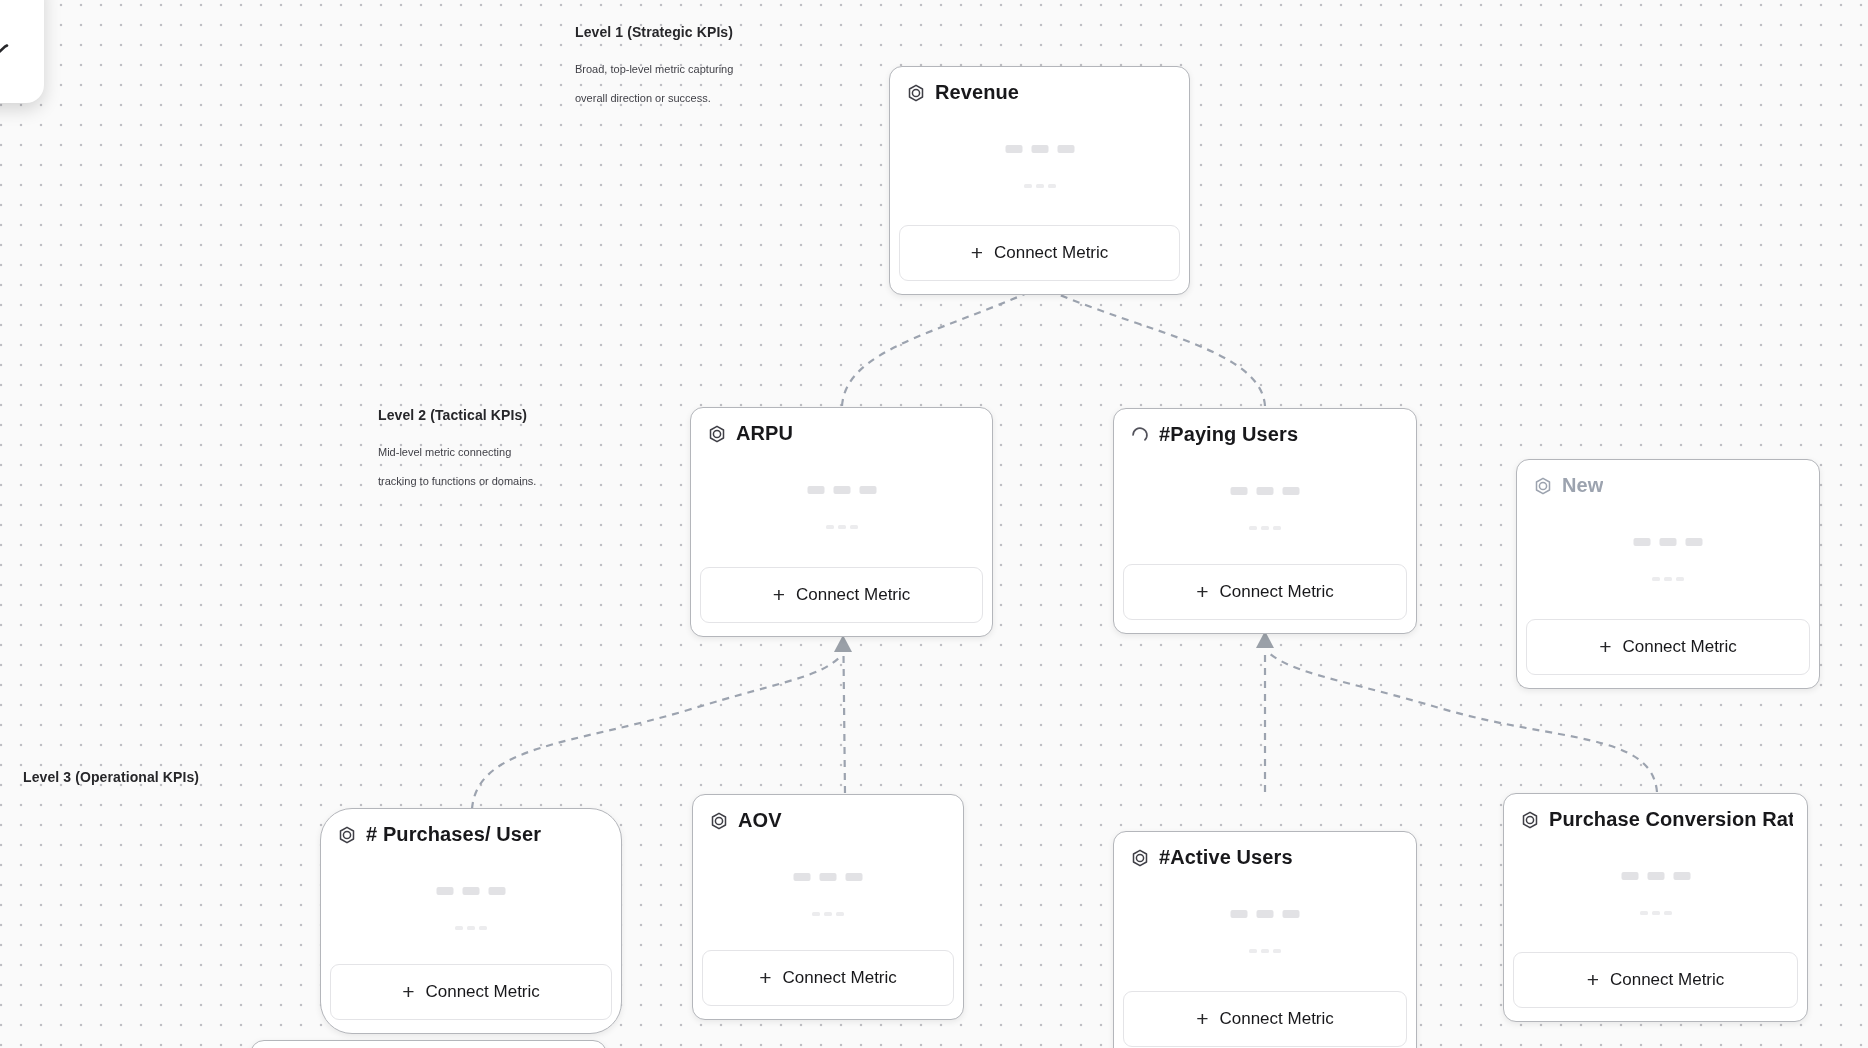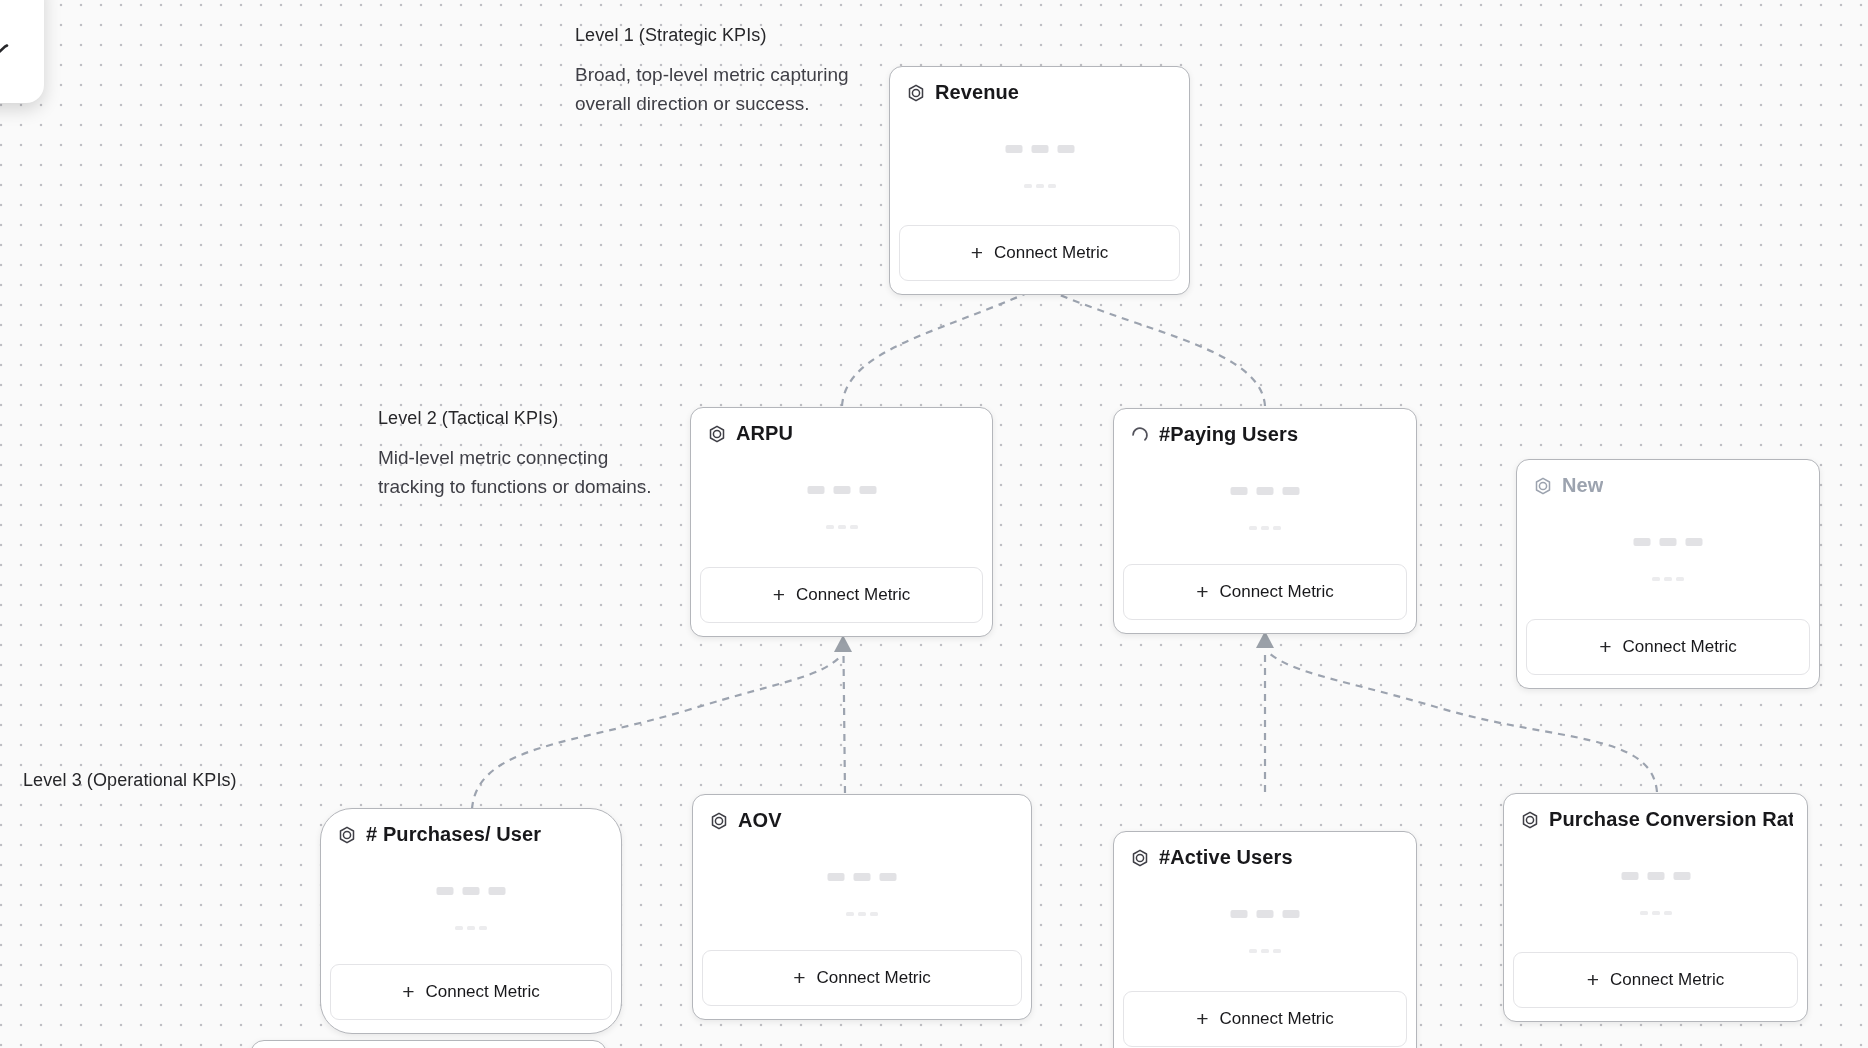--- a/index.html
+++ b/index.html
@@ -11,24 +11,24 @@
   #canvas{
     position:relative;width:1868px;height:1048px;overflow:hidden;
     background-color:#fafafa;
     background-image:radial-gradient(circle,#bfbfc4 1.4px,transparent 1.6px);
     background-size:20px 20px;
     background-position:11px 15px;
   }
   
   .lvl-header{position:absolute;}
   .lvl-title{
-    font-size:18px;font-weight:400;color:#27272a;
+    font-size:14px;font-weight:700;color:#27272a;
     letter-spacing:.1px;margin:0 0 13px 0;line-height:1.25;
   }
-  .lvl-desc{font-size:19px;color:#3f3f46;line-height:29px;}
+  .lvl-desc{font-size:11px;color:#3f3f46;line-height:29px;}
   .lvl-desc span{display:block;}
   
   .card{
     position:absolute;background:#ffffff;
     border:1.5px solid #b4b6bb;border-radius:13px;
     box-shadow:0 2px 6px rgba(0,0,0,.08);
     box-sizing:border-box;
   }
   .card-head{
     position:absolute;left:16px;top:14px;right:14px;
@@ -242,21 +242,21 @@
           <i></i>
           <i></i>
         </div>
     </div>
     <button class="connect-btn">
       <span class="plus">+</span>
       <span>Connect Metric</span>
     </button>
   </div>
 
-  <div class="card" style="left:692px;top:794px;width:340px;height:226px;">
+  <div class="card" style="left:692px;top:794px;width:272px;height:226px;">
     <div class="card-head">
       <svg class="node-icon" width="20" height="22" viewBox="0 0 24 24">
         <path d="M12 2.8 L19.8 7.2 V16.8 L12 21.2 L4.2 16.8 V7.2 Z" fill="none" stroke="#3f3f46" stroke-width="1.8" stroke-linejoin="round"></path>
         <circle cx="12" cy="12" r="4.3" fill="none" stroke="#3f3f46" stroke-width="1.8"></circle>
       </svg>
       <span class="card-title">AOV</span>
     </div>
     <div class="skeleton">
       <div class="bar-row">
           <i></i>

